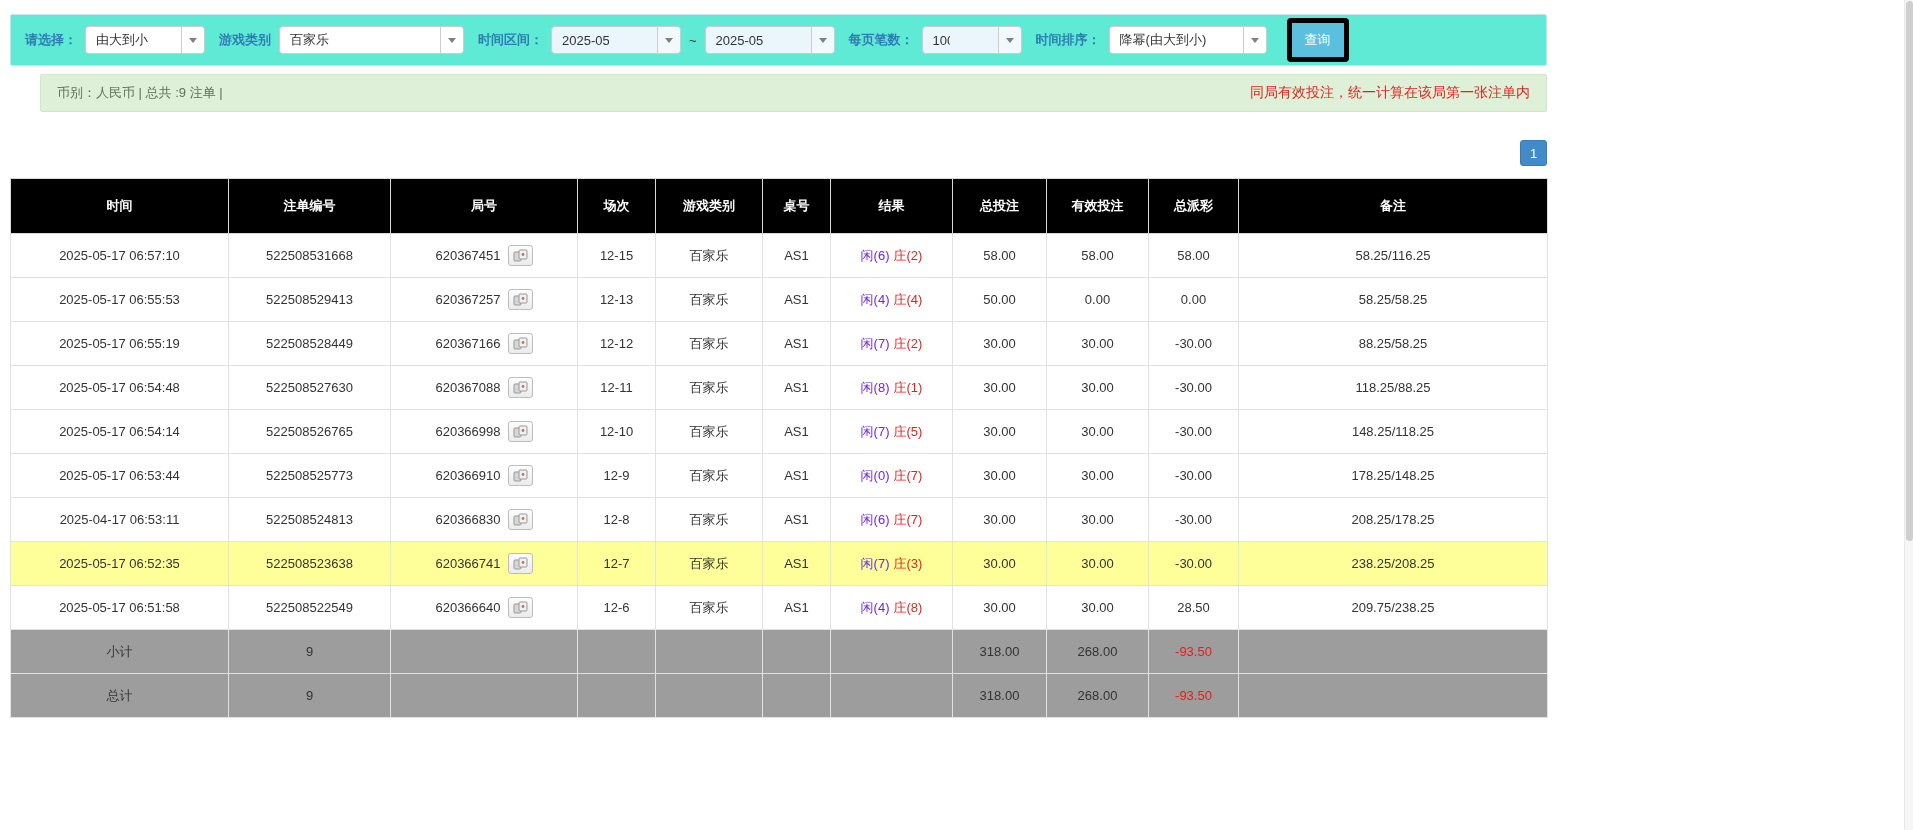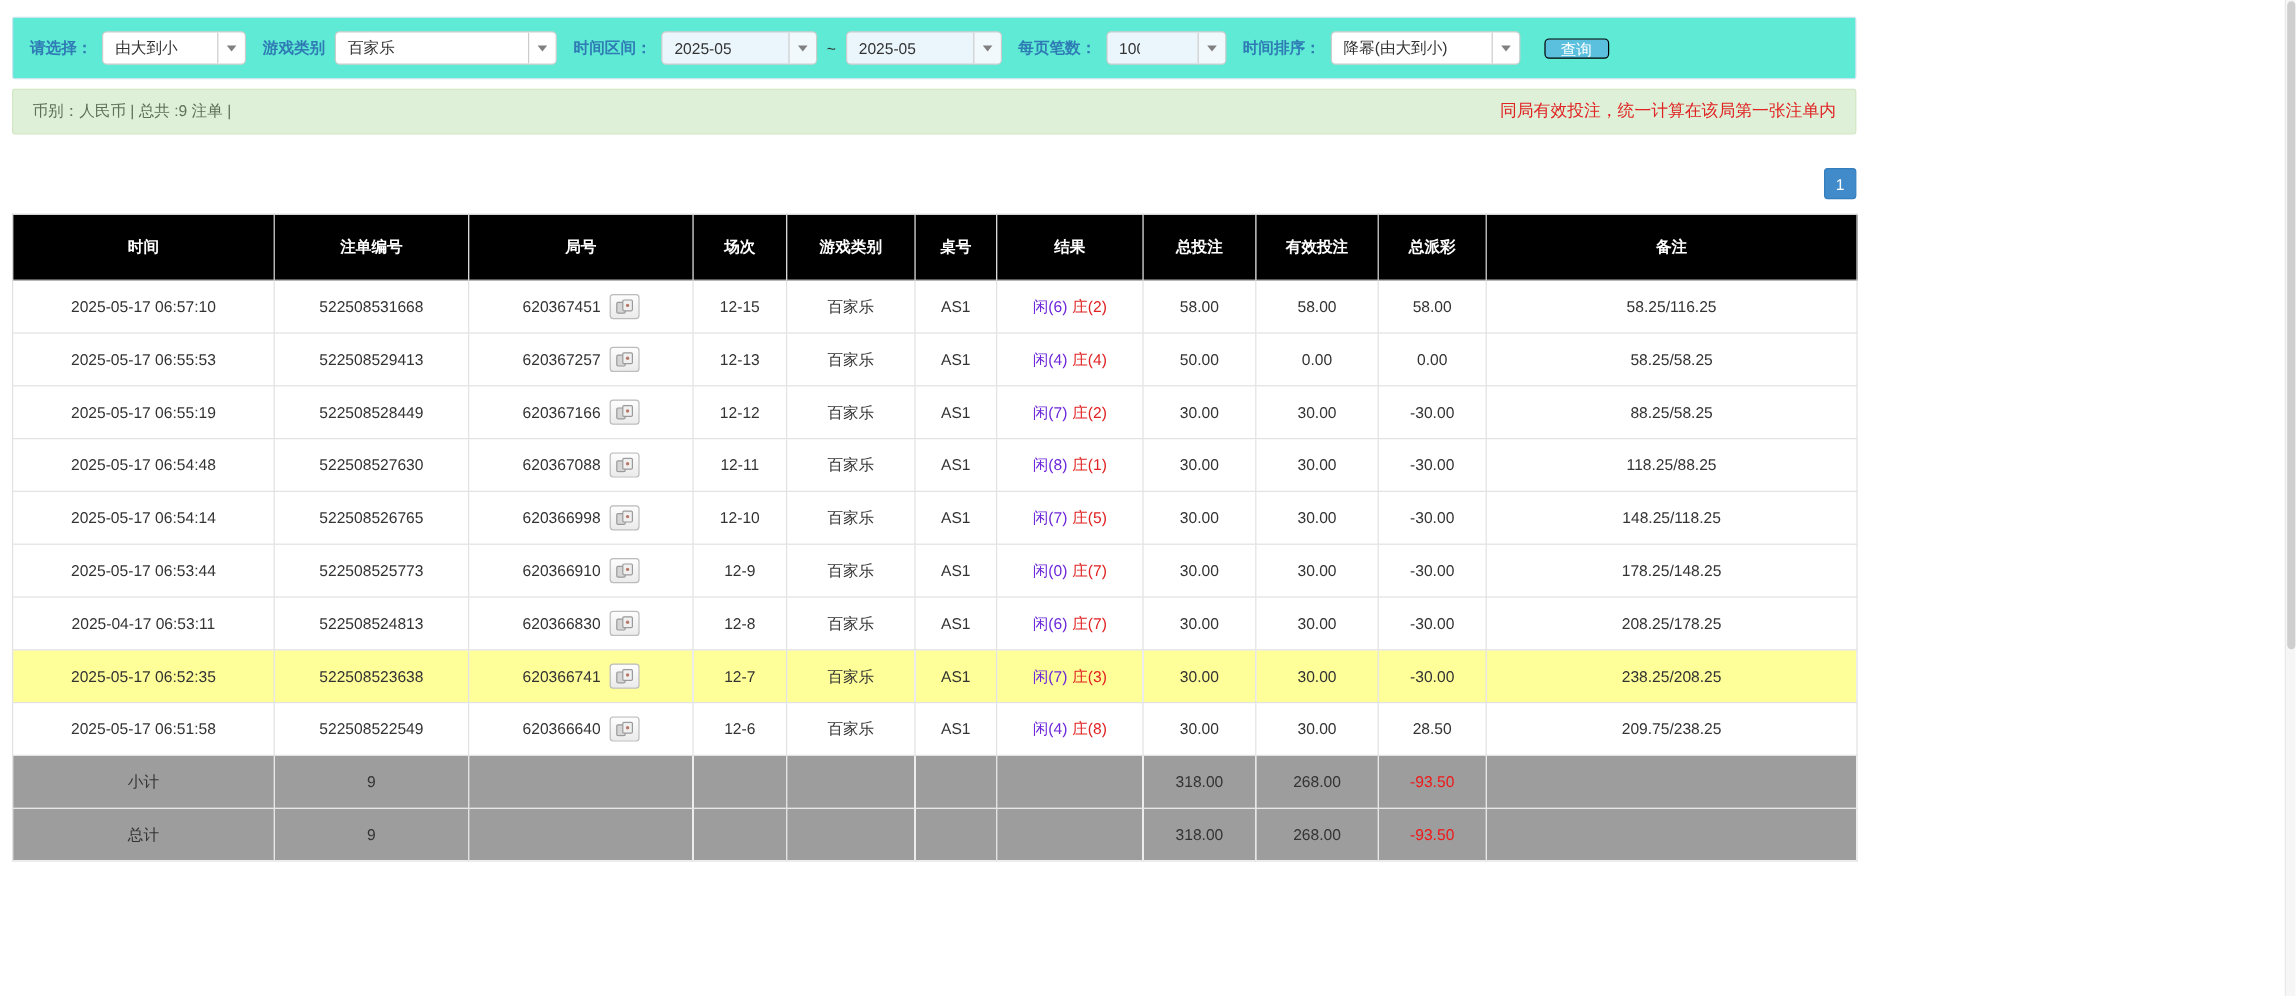--- a/index.html
+++ b/index.html
@@ -28,30 +28,30 @@
   .select .select-value { padding: 0 10px; font-size: 13px; color: #333; flex: 1; overflow: hidden; }
   .select .select-caret {
     width: 23px; align-self: stretch; border-left: 1px solid #ccc;
     display: flex; align-items: center; justify-content: center; background: rgba(255,255,255,.35);
   }
   .caret { width: 0; height: 0; border-left: 4px solid transparent; border-right: 4px solid transparent; border-top: 5px solid #808080; }
   .w-qtype { width: 120px; } .w-game { width: 185px; } .w-date { width: 130px; }
   .w-psize { width: 100px; } .w-sort { width: 158px; }
   .tilde-sep { color: #333; font-size: 13px; }
   .btn-search {
-    margin-left: 12px; background: #5bc0de; border: 1px solid #000000; color: #fff;
-    border-radius: 4px; height: 17px; padding: 0 13px; font-size: 13px; cursor: pointer;
+    margin-left: 12px; background: #5bc0de; border: 5px solid #000000; color: #fff;
+    border-radius: 4px; height: 44px; padding: 0 13px; font-size: 13px; cursor: pointer;
     font-family: Liberation Mono, monospace;
   }
 
   
   .summary-bar {
     margin-top: 8px; background: #dff0d8; border: 1px solid #d2e7c3;
     height: 38px; display: flex; align-items: center; justify-content: space-between;
-    padding: 0 16px; border-radius: 2px;
+    padding: 0 16px; border-radius: 2px; margin-left: 30px;
   }
   .summary-left { color: #5d705a; font-size: 13px; }
   .summary-right { color: #e02222; font-size: 14px; }
 
   
   .pagination-row { display: flex; justify-content: flex-end; margin: 28px 0 12px 0; }
   .page-btn {
     min-width: 27px; height: 26px; display: inline-flex; align-items: center; justify-content: center;
     border: 1px solid #357ebd; background: #fff; color: #337ab7; border-radius: 3px;
     font-size: 13px; cursor: pointer; padding: 0 8px;

